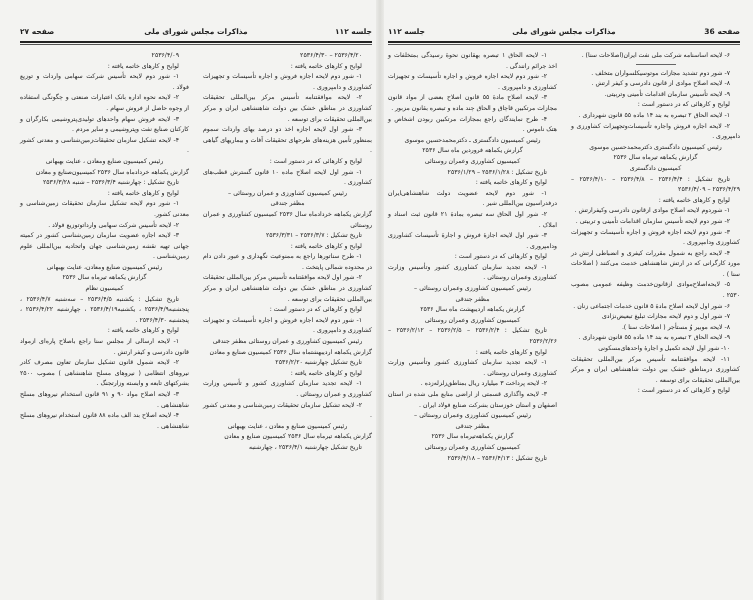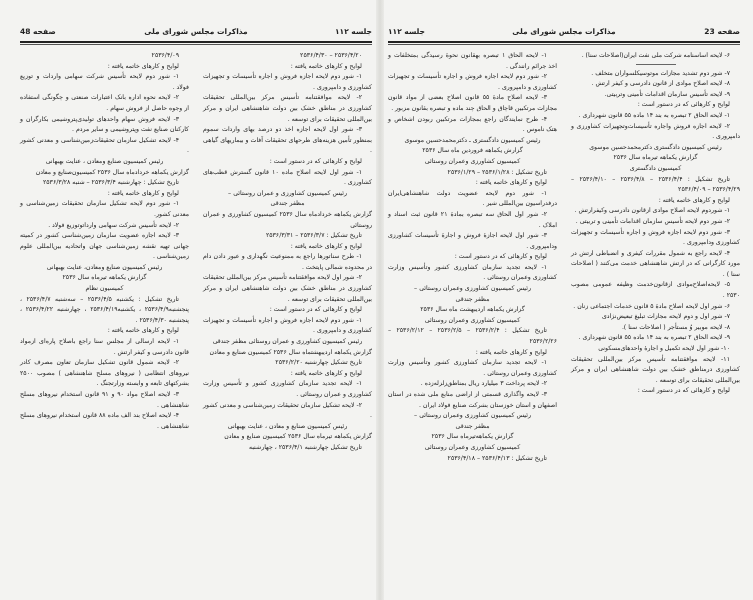--- a/index.html
+++ b/index.html
@@ -35,21 +35,21 @@
 </head>
 <body>
 
 <div class="spread">
   <div class="gutter"></div>
 
   <div class="page left">
     <div class="header">
       <span>جلسه ۱۱۲</span>
       <span class="title">مذاکرات مجلس شورای ملی</span>
-      <span>صفحه 48</span>
+      <span>صفحه ۲۷</span>
     </div>
     <div class="rule"></div>
     <div class="rule2"></div>
     <div class="cols">
       <div class="col">
           <p class="ind">۲۵۳۶/۴/۲۰ – ۲۵۳۶/۴/۳۰</p>
           <p class="ind">لوایح و کارهای خاتمه یافته :</p>
           <p class="ind">۱- شور دوم لایحه اجازه فروش و اجاره تأسیسات و تجهیزات کشاورزی و دامپروری .</p>
           <p class="ind">۲- لایحه موافقتنامه تأسیس مرکز بین‌المللی تحقیقات کشاورزی در مناطق خشک بین دولت شاهنشاهی ایران و مرکز بین‌المللی تحقیقات برای توسعه .</p>
           <p class="ind">۳- شور اول لایحه اجازه اخذ دو درصد بهای واردات سموم بمنظور تأمین هزینه‌های طرحهای تحقیقات آفات و بیماریهای گیاهی .</p>
@@ -96,21 +96,21 @@
           <p class="ind">۱- لایحه ارسالی از مجلس سنا راجع باصلاح پاره‌ای ازمواد قانون دادرسی و کیفر ارتش .</p>
           <p class="ind">۲- لایحه شمول قانون تشکیل سازمان تعاون مصرف کادر نیروهای انتظامی ( نیروهای مسلح شاهنشاهی ) مصوب ۲۵۰۰ بشرکتهای تابعه و وابسته وزارتجنگ .</p>
           <p class="ind">۳- لایحه اصلاح مواد ۹۰ و ۹۱ قانون استخدام نیروهای مسلح شاهنشاهی .</p>
           <p class="ind">۴- لایحه اصلاح بند الف ماده ۸۸ قانون استخدام نیروهای مسلح شاهنشاهی .</p>
         </div>
     </div>
   </div>
 
   <div class="page right">
     <div class="header">
-      <span>صفحه 23</span>
+      <span>صفحه 36</span>
       <span class="title">مذاکرات مجلس شورای ملی</span>
       <span>جلسه ۱۱۲</span>
     </div>
     <div class="rule"></div>
     <div class="rule2"></div>
     <div class="cols">
       <div class="col">
           <p class="ind">۶- لایحه اساسنامه شرکت ملی نفت ایران(اصلاحات سنا) .</p>
           <div class="sep"></div>
           <p class="ind">۷- شور دوم تشدید مجازات موتوسیکلسواران متخلف .</p>

